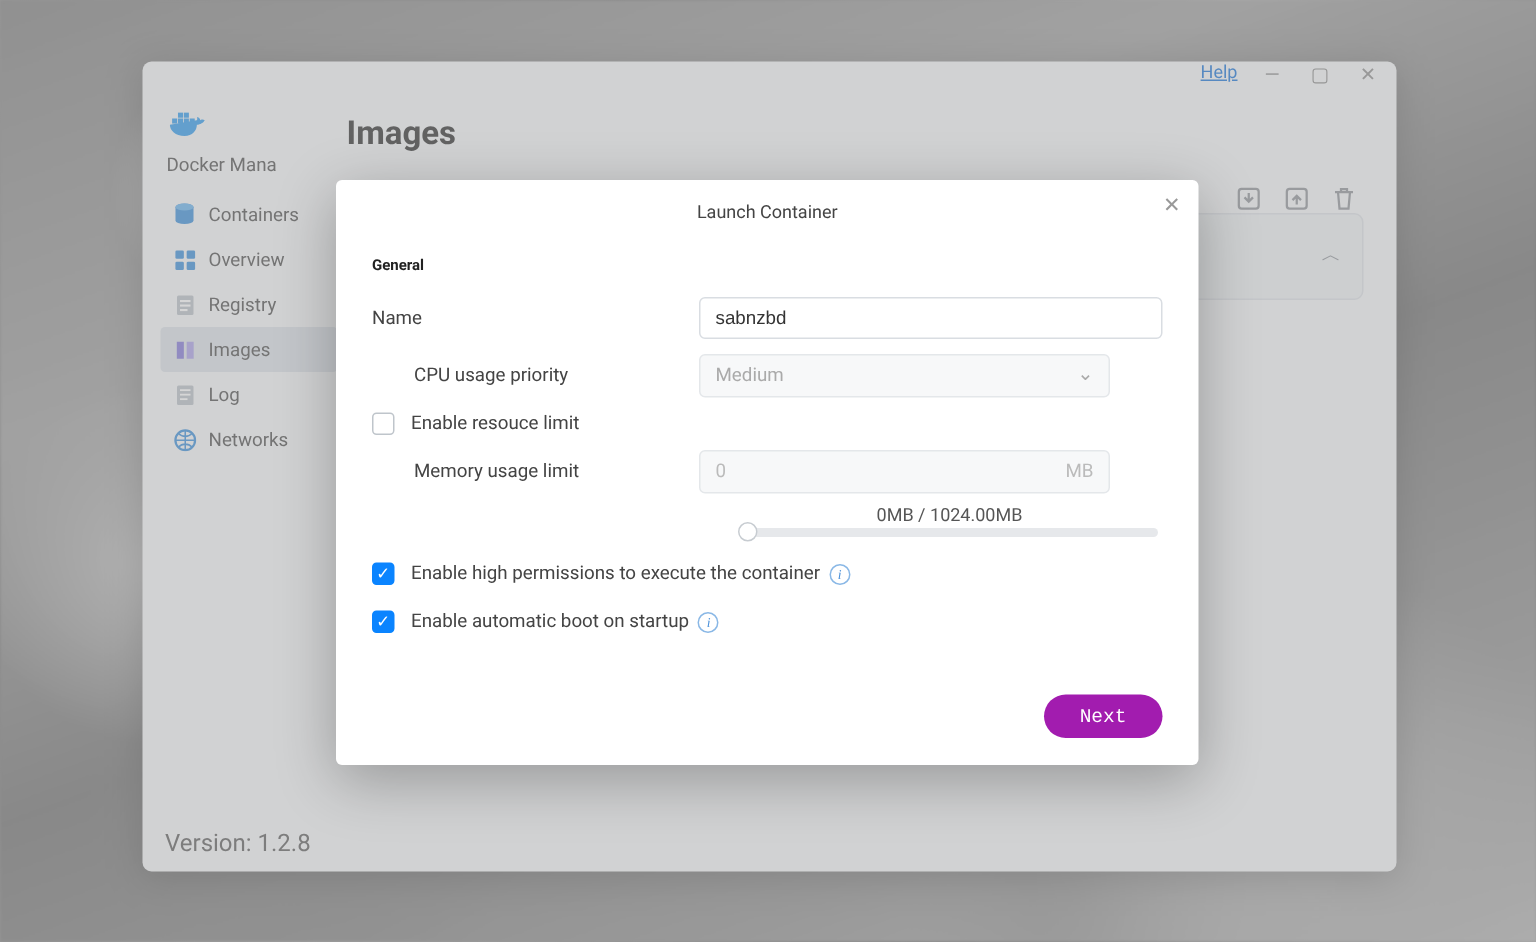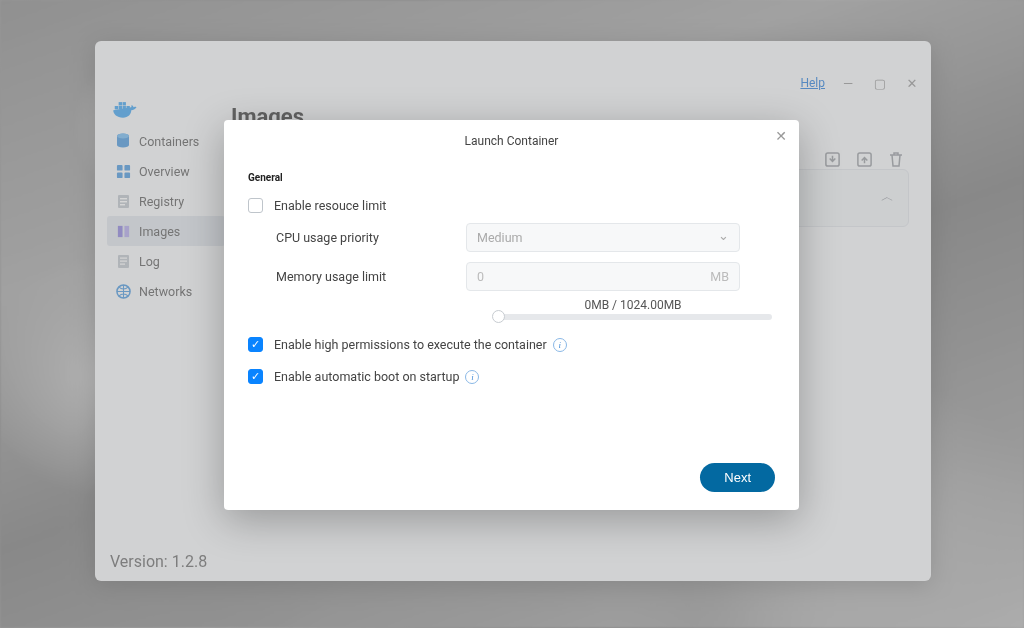--- a/index.html
+++ b/index.html
@@ -19,22 +19,22 @@
         radial-gradient(circle at 70% 95%, #888 0%, transparent 12%),
         linear-gradient(160deg, #7a7a7a 0%, #9a9a9a 30%, #6a6a6a 55%, #8a8a8a 80%, #b0b0b0 100%);
       filter: blur(1px);
     }
     .app-window {
       position: absolute; left: 95px; top: 41px; width: 836px; height: 540px;
       background: #f5f7f9; border-radius: 6px; box-shadow: 0 4px 24px rgba(0,0,0,.25);
       display: flex; flex-direction: column;
     }
     .titlebar {
-      height: 30px; display: flex; justify-content: flex-end; align-items: center;
-      padding: 0 10px; gap: 14px; margin-top: 27px;
+      height: 30px; display: flex; justify-content: flex-end; 
+      padding: 0 10px; gap: 14px;
     }
     .help-link { color: #0a6bd6; text-decoration: underline; font-size: 12px; cursor: pointer; }
     .win-btn { width: 18px; height: 18px; display:flex; align-items:center; justify-content:center;
       color:#888; font-size:13px; cursor:pointer; }
     .layout { display:flex; flex:1; min-height:0; }
     .sidebar { width: 130px; padding: 0 0 8px 12px; display:flex; flex-direction:column; }
     .logo-row { display:flex; align-items:center; gap:6px; padding: 0 0 6px 4px; }
     .logo-svg { width:30px; height:22px; }
     .app-name { font-size:12.5px; color:#444; padding:4px 0 10px 4px; }
     .nav { list-style:none; }
@@ -77,22 +77,22 @@
     .slider .thumb { position:absolute; left:-2px; top:-4px; width:13px; height:13px; border-radius:50%;
       background:#fff; border:1px solid #c7ccd1; }
     .cb { width:15px; height:15px; border:1.4px solid #bfc5cb; border-radius:3px; margin-right:11px;
       display:inline-flex; align-items:center; justify-content:center; flex-shrink:0; cursor:pointer; }
     .cb.checked { background:#0a84ff; border-color:#0a84ff; }
     .cb.checked::after { content:"✓"; color:#fff; font-size:11px; line-height:1; }
     .info-ic { width:14px; height:14px; border-radius:50%; border:1px solid #8ab8e6; color:#4a90d9;
       font-size:9px; font-style:italic; font-family:Georgia,serif; display:inline-flex; align-items:center;
       justify-content:center; margin-left:6px; cursor:help; }
     .modal-foot { margin-top:auto; display:flex; justify-content:flex-end; padding-top:10px; }
-    .btn-primary { background:#0369a1; color:#fff; border:none; border-radius:18px;
-      padding:7px 24px; font-size:13px; cursor:pointer; }
+    .btn-primary { background:#a21caf; color:#fff; border:none; border-radius:18px;
+      padding:7px 24px; font-size:13px; cursor:pointer;font-family:Liberation Mono, monospace; }
   </style>
 </head>
 <body>
 
 <div class="bg"></div>
 
 <div class="app-window">
   <div class="titlebar">
     <a class="help-link">Help</a>
     <span class="win-btn">—</span>
@@ -107,20 +107,21 @@
             <rect x="5" y="10" width="4.5" height="4.5"></rect>
               <rect x="10.2" y="10" width="4.5" height="4.5"></rect>
             <rect x="15.4" y="10" width="4.5" height="4.5"></rect>
               <rect x="10.2" y="4.8" width="4.5" height="4.5"></rect>
             <rect x="15.4" y="4.8" width="4.5" height="4.5"></rect>
               <rect x="20.6" y="10" width="4.5" height="4.5"></rect>
             <path d="M3 15.5 h24 c3 0 6 -2 7 -4 c-1.5 -1 -3.5 -.6 -4 0 c-.2 -2 -2 -3 -3 -2.5 c.6 1 .4 2 -.1 2.6 M3 15.5 c0 5 5 10 13 10 c7 0 11 -5 11 -10"></path>
           </g>
         </svg>
       </div>
+      <div class="app-name">Docker Mana</div>
       <ul class="nav">
         <li>
           <span class="icon">
             <svg width="14" height="16" viewBox="0 0 14 16">
                 <ellipse cx="7" cy="3" rx="6" ry="2.4" fill="#2f88d8"></ellipse>
                 <path d="M1 3 v9 a6 2.4 0 0 0 12 0 V3" fill="#2f88d8"></path>
                 <ellipse cx="7" cy="3" rx="6" ry="2.4" fill="#5fb1f0"></ellipse>
               </svg>
           </span>
           <span>Containers</span>
@@ -209,29 +210,33 @@
   <div class="version">Version: 1.2.8</div>
 </div>
 
 <div class="dim"></div>
 
 <div class="modal">
   <span class="close">✕</span>
   <h2>Launch Container</h2>
   <div class="section-label">General</div>
 
+  <div class="row">
+    <span class="label">Name</span>
+    <input class="input-text" value="sabnzbd" style="">
+  </div>
+
+  <div class="row sub">
+    <span class="label" style="width:190px">CPU usage priority</span>
+    <div class="select-box">Medium</div>
+  </div>
 
   <div class="row">
     <span class="cb"></span>
     <span>Enable resouce limit</span>
-  </div>
-
-  <div class="row sub">
-    <span class="label" style="width:190px">CPU usage priority</span>
-    <div class="select-box">Medium</div>
   </div>
 
   <div class="row sub">
     <span class="label" style="width:190px">Memory usage limit</span>
     <div class="num-input">
       <span>0</span>
       <span class="unit">MB</span>
     </div>
   </div>
 

